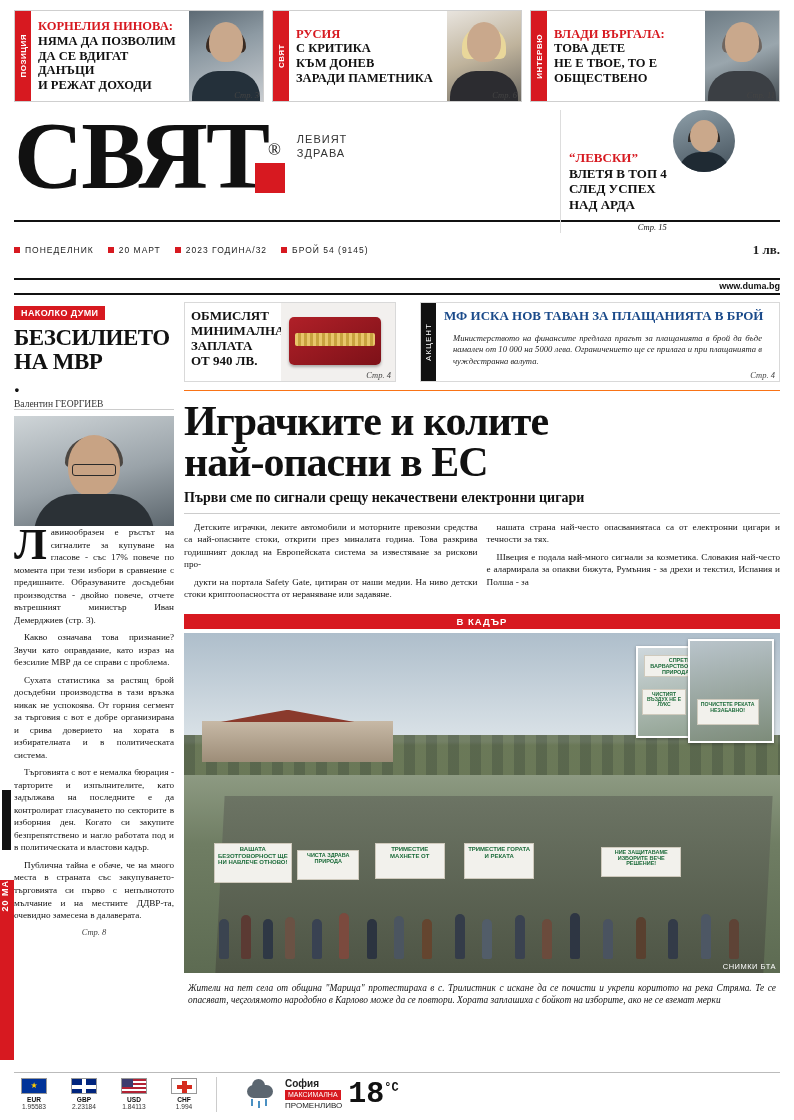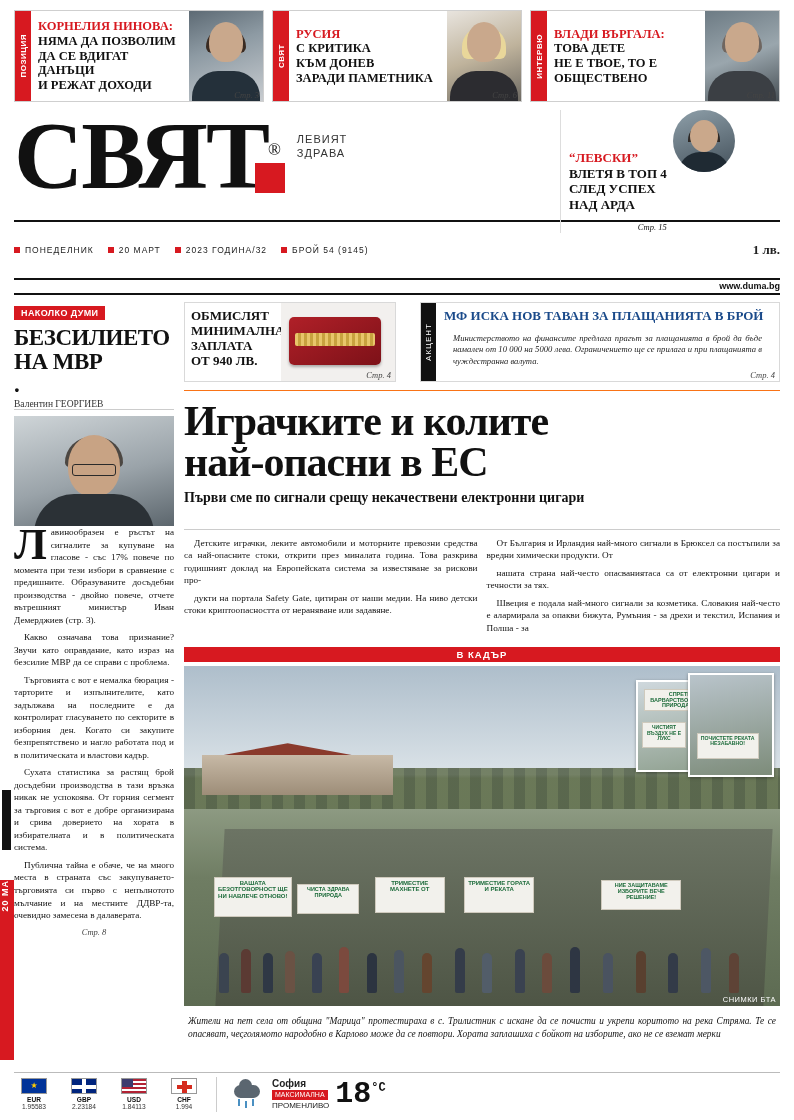--- a/index.html
+++ b/index.html
@@ -114,21 +114,21 @@
   .promo-acc .tab span { writing-mode:vertical-rl; transform:rotate(180deg); letter-spacing:1px; }
   .promo-acc .pa-body { flex:1; padding:5px 8px; }
   .promo-acc h3 { margin:0 0 4px; font-family:"Liberation Serif",serif; font-weight:bold; font-size:13px; color:#1a4a8a; }
   .promo-acc p { margin:9px; font-size:8.6px; line-height:1.33; text-align:justify; font-style:italic; color:#222; }
   .promo-acc .pg { position:absolute; right:4px; bottom:1px; font-size:8.5px; font-style:italic; color:#444; }
 
   
   .main-head { font-family:"Liberation Serif",serif; font-weight:bold; font-size:42px; line-height:0.98;
      letter-spacing:-1px; margin:10px 0 6px; }
   .sub-head { font-family:"Liberation Serif",serif; font-weight:bold; font-size:14px; margin:0 0 7px;
-     border-bottom:1px solid #ccc; padding-bottom:23px; }
+     border-bottom:1px solid #ccc; padding-bottom:7px; }
   .art-cols { display:flex; gap:9px; }
   .art-cols .c { flex:1; }
   .art-cols p { font-size:9.2px; line-height:1.36; text-align:justify; margin:0 0 5px; text-indent:10px; }
   .art-pg { text-align:right; font-size:8.5px; font-style:italic; color:#444; margin-top:2px; }
 
   
   .kadar-bar { background:#d71920; color:#fff; text-align:center; font-family:"Liberation Sans",sans-serif;
      font-size:9.5px; font-weight:bold; letter-spacing:1px; padding:2px 0; margin-top:8px; }
   .photo { position:relative; height:340px; margin-top:4px; overflow:hidden;
      background:linear-gradient(180deg,#b9c6cf 0%,#d6dde2 32%,#9aa98b 33%,#7e8f6e 100%); }
@@ -165,21 +165,21 @@
   .flag.eu:after { content:"★"; position:absolute; inset:0; color:#ffcc00; font-size:8px; text-align:center; line-height:14px; }
   .flag.uk { background:#00247d; }
   .flag.uk:before { content:""; position:absolute; left:0; right:0; top:6px; height:4px; background:#fff; }
   .flag.uk:after { content:""; position:absolute; top:0; bottom:0; left:10px; width:4px; background:#fff; }
   .flag.us { background:repeating-linear-gradient(180deg,#b22234 0 2px,#fff 2px 4px); }
   .flag.us:after { content:""; position:absolute; left:0; top:0; width:11px; height:8px; background:#3c3b6e; }
   .flag.ch { background:#fff; }
   .flag.ch:before { content:""; position:absolute; left:10px; top:2px; width:5px; height:12px; background:#d52b1e; }
   .flag.ch:after { content:""; position:absolute; left:5px; top:6px; width:15px; height:4px; background:#d52b1e; }
   .rate .code { font-weight:bold; color:#111; }
-  .weather { display:flex; align-items:center; gap:6px; border-left:1px solid #ccc; padding-left:15px; }
+  .weather { display:flex; align-items:center; gap:6px; border-left:1px solid #ccc; padding-left:28px; }
   .wicon { width:34px; height:30px; position:relative; }
   .wicon .cloud { position:absolute; left:2px; top:6px; width:26px; height:13px; background:#5b6670; border-radius:8px; }
   .wicon .cloud:before { content:""; position:absolute; left:5px; top:-6px; width:13px;height:13px; background:#5b6670; border-radius:50%; }
   .wicon .rain { position:absolute; left:6px; top:20px; width:2px;height:7px; background:#4a90c2; box-shadow:7px 2px #4a90c2,14px 0 #4a90c2; }
   .wtxt { font-family:"Liberation Sans",sans-serif; font-size:8px; color:#222; line-height:1.35; }
   .wtxt .city { font-weight:bold; font-size:10px; }
   .wtxt .maxi { background:#d71920; color:#fff; padding:0 3px; font-size:7px; display:inline-block; }
   .wdeg { font-family:Liberation Mono, monospace; font-size:30px; font-weight:bold; line-height:1; }
   .wdeg sup { font-size:12px; }
   .spine { position:absolute; left:0; top:880px; width:14px; height:180px; background:#d71920; }
@@ -300,22 +300,22 @@
       </div>
       <div class="byline">Валентин ГЕОРГИЕВ</div>
       <div class="author-photo">
         <div class="hair"></div>
         <div class="face"></div>
         <div class="glasses"></div>
         <div class="body"></div>
       </div>
       <p><span class="drop">Л</span><span>авинообразен е ръстът на сигналите за купуване на гласове - със 17% повече по момента при тези избори в сравнение с предишните. Образуваните досъдебни производства - двойно повече, отчете вътрешният министър Иван Демерджиев (стр. 3).</span></p>
       <p>Какво означава това признание? Звучи като оправдание, като израз на безсилие МВР да се справи с проблема.</p>
+      <p>Сухата статистика за растящ брой досъдебни производства в тази връзка никак не успокоява. От горния сегмент за търговия с вот е добре организирана и срива доверието на хората в избирателната и в политическата система.</p>
       <p>Търговията с вот е немалка бюрация - тарторите и изпълнителите, като задължава на последните е да контролират гласуването по секторите в изборния ден. Когато си закупите безпрепятствено и нагло работата под и в политическата и властови кадър.</p>
-      <p>Сухата статистика за растящ брой досъдебни производства в тази връзка никак не успокоява. От горния сегмент за търговия с вот е добре организирана и срива доверието на хората в избирателната и в политическата система.</p>
       <p>Публична тайна е обаче, че на много места в страната със закупуването-търговията си първо с непълнотото мълчание и на местните ДДВР-та, очевидно замесена в далаверата.</p>
       <div class="left-pg">Стр. 8</div>
     </div>
 
     <div class="col-right">
 
       <div class="promo-row">
         <div class="promo-min">
           <div class="pm-txt">
             <div>ОБМИСЛЯТ</div>
@@ -346,21 +346,20 @@
         <div>най-опасни в ЕС</div>
       </div>
       <div class="sub-head">Първи сме по сигнали срещу некачествени електронни цигари</div>
 
       <div class="art-cols">
         <div class="c">
           <p>Детските играчки, леките автомобили и моторните превозни средства са най-опасните стоки, открити през миналата година. Това разкрива годишният доклад на Европейската система за известяване за рискови про-</p>
           <p>дукти на портала Safety Gate, цитиран от наши медии. На ниво детски стоки криптоопасността от нераняване или задавяне.</p>
         </div>
         <div class="c">
-          <p>От България и Ирландия най-много сигнали в Брюксел са постъпили за вредни химически продукти. От</p>
           <p>нашата страна най-често опасваниятаса са от електронни цигари и течности за тях.</p>
           <p>Швеция е подала най-много сигнали за козметика. Словакия най-често е алармирала за опакви бижута, Румъния - за дрехи и текстил, Испания и Полша - за</p>
         </div>
       </div>
 
       <div class="kadar-bar">В КАДЪР</div>
 
       <div class="photo">
         <div class="sky"></div>
         <div class="treeline"></div>

